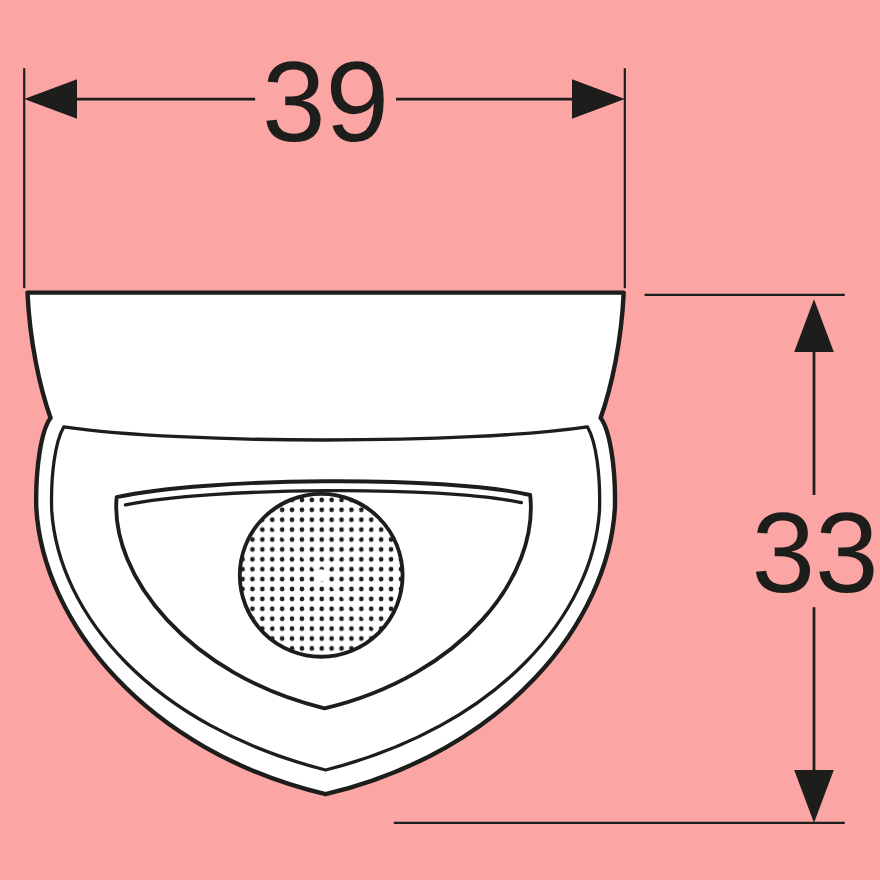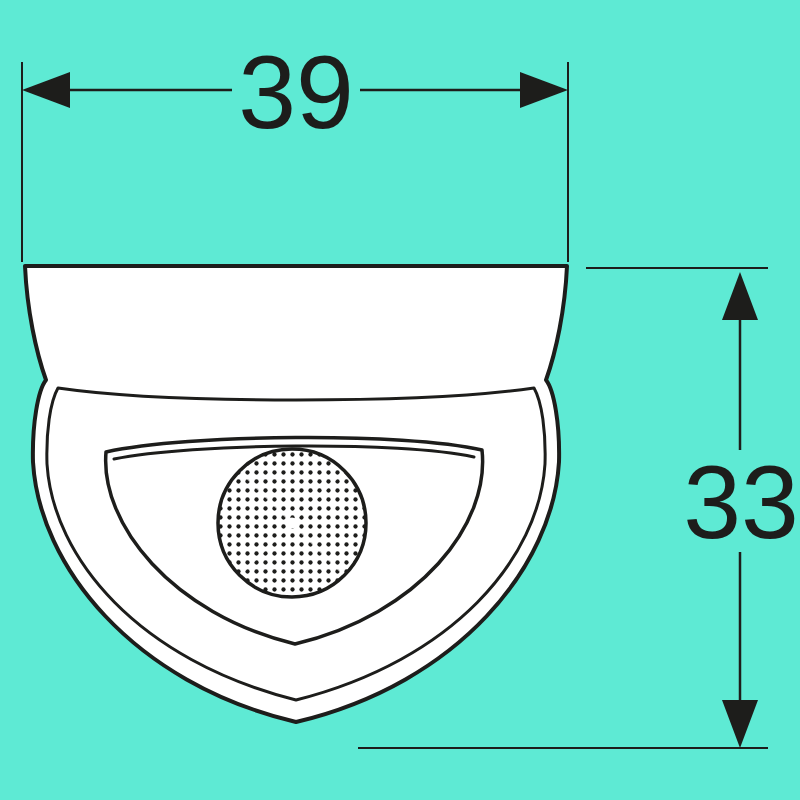--- a/index.html
+++ b/index.html
@@ -7,21 +7,21 @@
     padding: 0;
     width: 800px;
     height: 800px;
     background: #ffffff;
     font-family: "Liberation Sans", sans-serif;
   }
   .canvas {
     position: relative;
     width: 800px;
     height: 800px;
-    background: #5eead4;
+    background: #fca5a5;
     overflow: hidden;
   }
   svg {
     display: block;
   }
   .dim-text {
     font-family: "Liberation Sans", sans-serif;
     font-size: 104px;
     font-weight: 400;
     fill: #1d1d1b;

